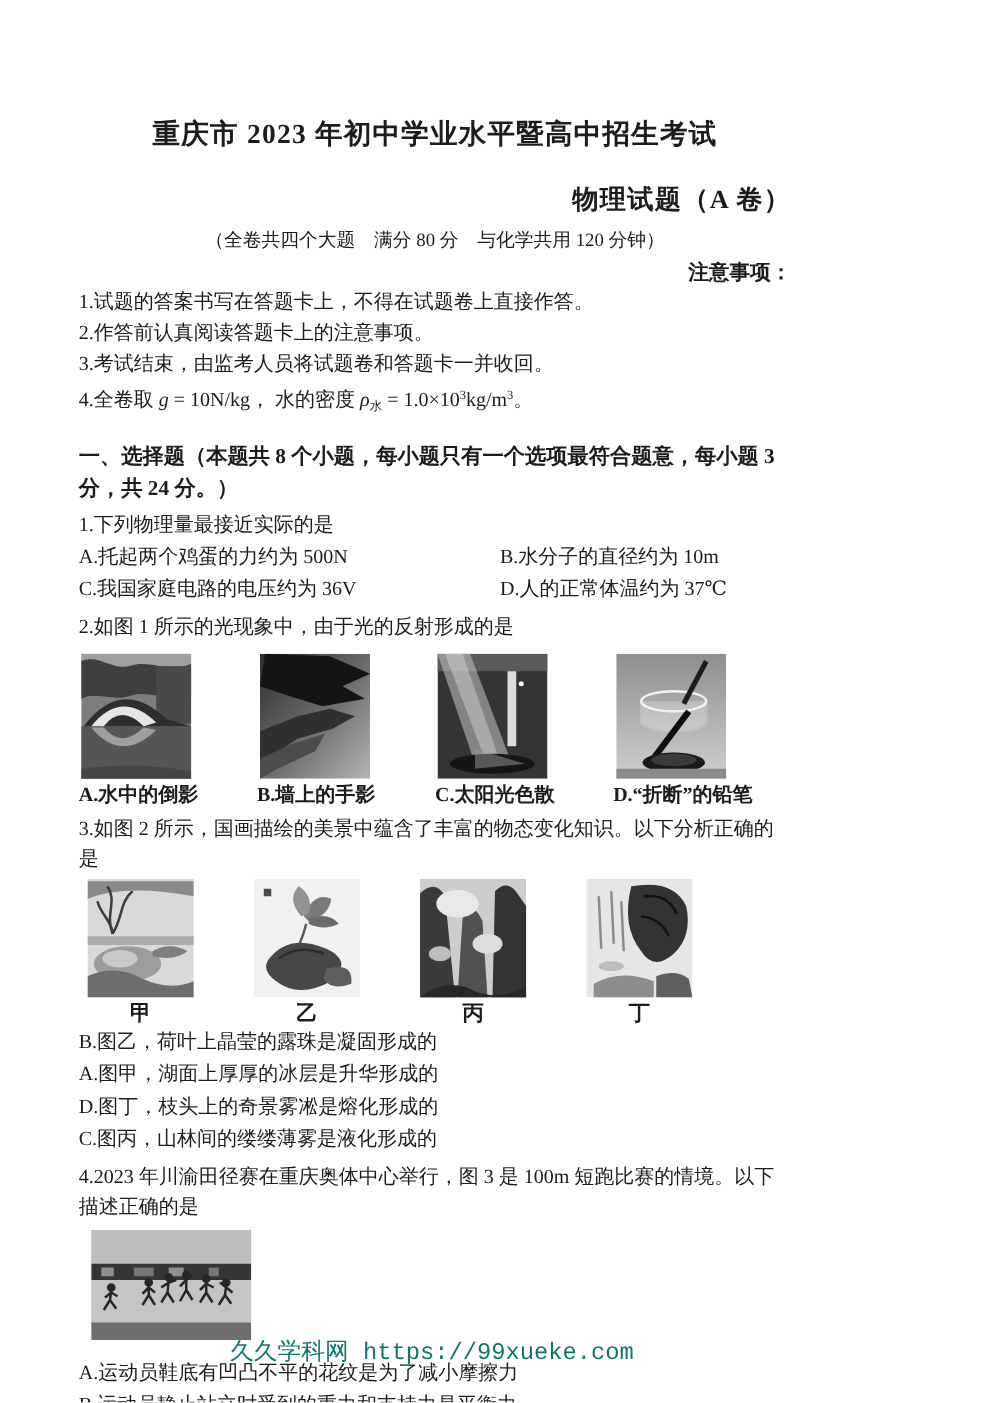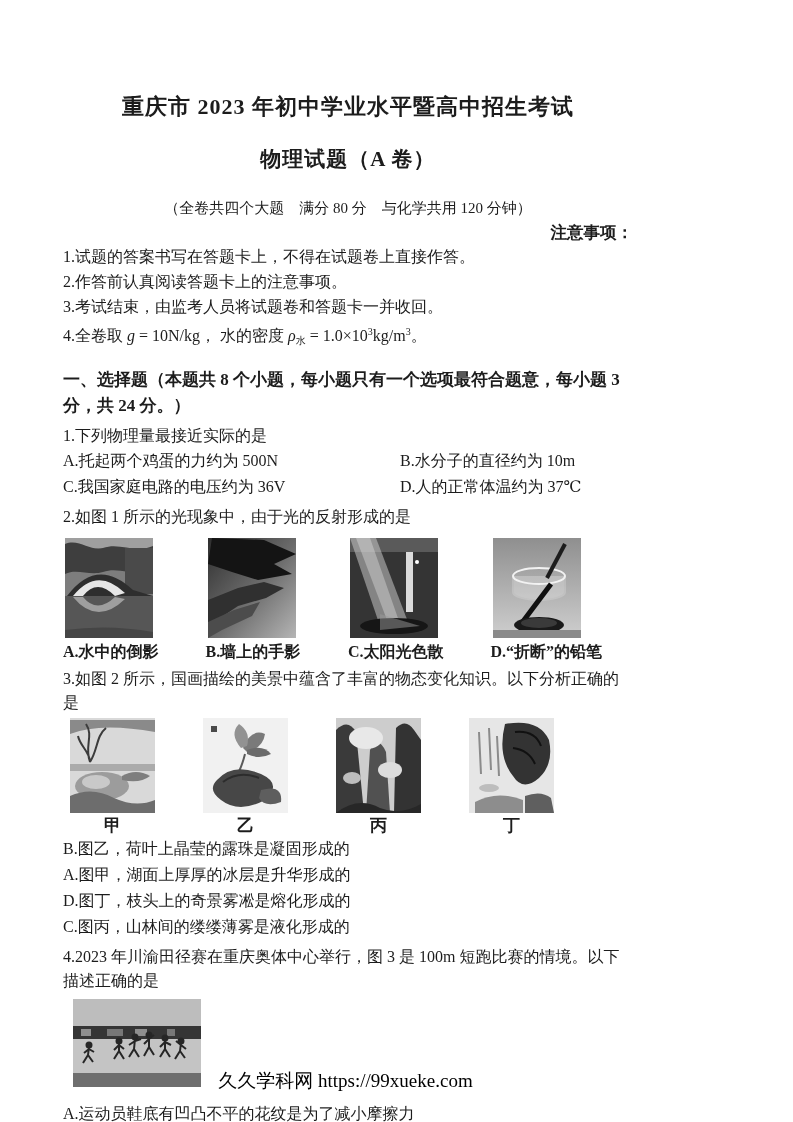--- a/index.html
+++ b/index.html
@@ -7,22 +7,22 @@
   body {
     width:793px; height:1122px;
     font-family:"Liberation Serif","DejaVu Serif",serif;
     color:#1c1c1c;
   }
   .page {
     position:relative; width:691px; height:1122px;
     padding:0 58px 0 63px; overflow:hidden; background:#fff;
   }
   .title { font-size:22px; line-height:30px; font-weight:bold; text-align:center; margin-top:92px; letter-spacing:1px; }
-  .subtitle { font-size:21px; line-height:30px; font-weight:bold; text-align:center; margin-top:22px; letter-spacing:1px; }
-  .meta { font-size:15px; line-height:20px; text-align:center; margin-top:24px; }
+  .subtitle { font-size:21px; line-height:30px; font-weight:bold; text-align:right; margin-top:22px; letter-spacing:1px; }
+  .meta { font-size:15px; line-height:20px; text-align:center; margin-top:9px; }
   .notice-heading { font-size:16.5px; line-height:22px; font-weight:bold; margin-top:4px;text-align:right; }
   .nline { font-size:16px; line-height:25px; }
   .formula i { font-style:italic; font-family:"Liberation Serif","DejaVu Serif",serif; }
   sub.small { font-size:10px; vertical-align:-3px; }
   sup.small { font-size:10px; vertical-align:6px; }
   .section-heading { font-size:17px; line-height:26px; font-weight:bold; margin-top:14px; }
   .q-stem { font-size:16px; line-height:24px; margin-top:5px; }
   .opt-grid { display:grid; grid-template-columns:337px 1fr; }
   .opt-grid .opt { font-size:16px; line-height:26px; }
   .opt-line { font-size:16px; line-height:26px; }
@@ -33,22 +33,22 @@
   .caption { font-size:16px; line-height:20px; margin-top:4px; }
   .q3-row { margin-top:3px; }
   .q3-col { width:133px; }
   .q3-col figure { margin-left:7px; width:85px; height:95px; }
   .glabel { width:99px; text-align:center; font-size:17px; line-height:20px; margin-top:3px; }
   .q4-figure { margin-top:6px; margin-left:10px; width:128px; height:88px; }
   figure { display:block; }
   figure svg { display:block; }
   .footer {
     position:absolute; left:0; right:0; bottom:28px;
-    text-align:center; font-size:19px; color:#000000;
-    font-family:Liberation Serif, serif;
+    text-align:center; font-size:19px; color:#0f766e;
+    font-family:Liberation Mono, monospace;
   }
 </style>
 </head>
 <body>
 
 <div class="page">
 
   <div class="title">重庆市 2023 年初中学业水平暨高中招生考试</div>
   <div class="subtitle">物理试题（A 卷）</div>
   <div class="meta">（全卷共四个大题　满分 80 分　与化学共用 120 分钟）</div>

